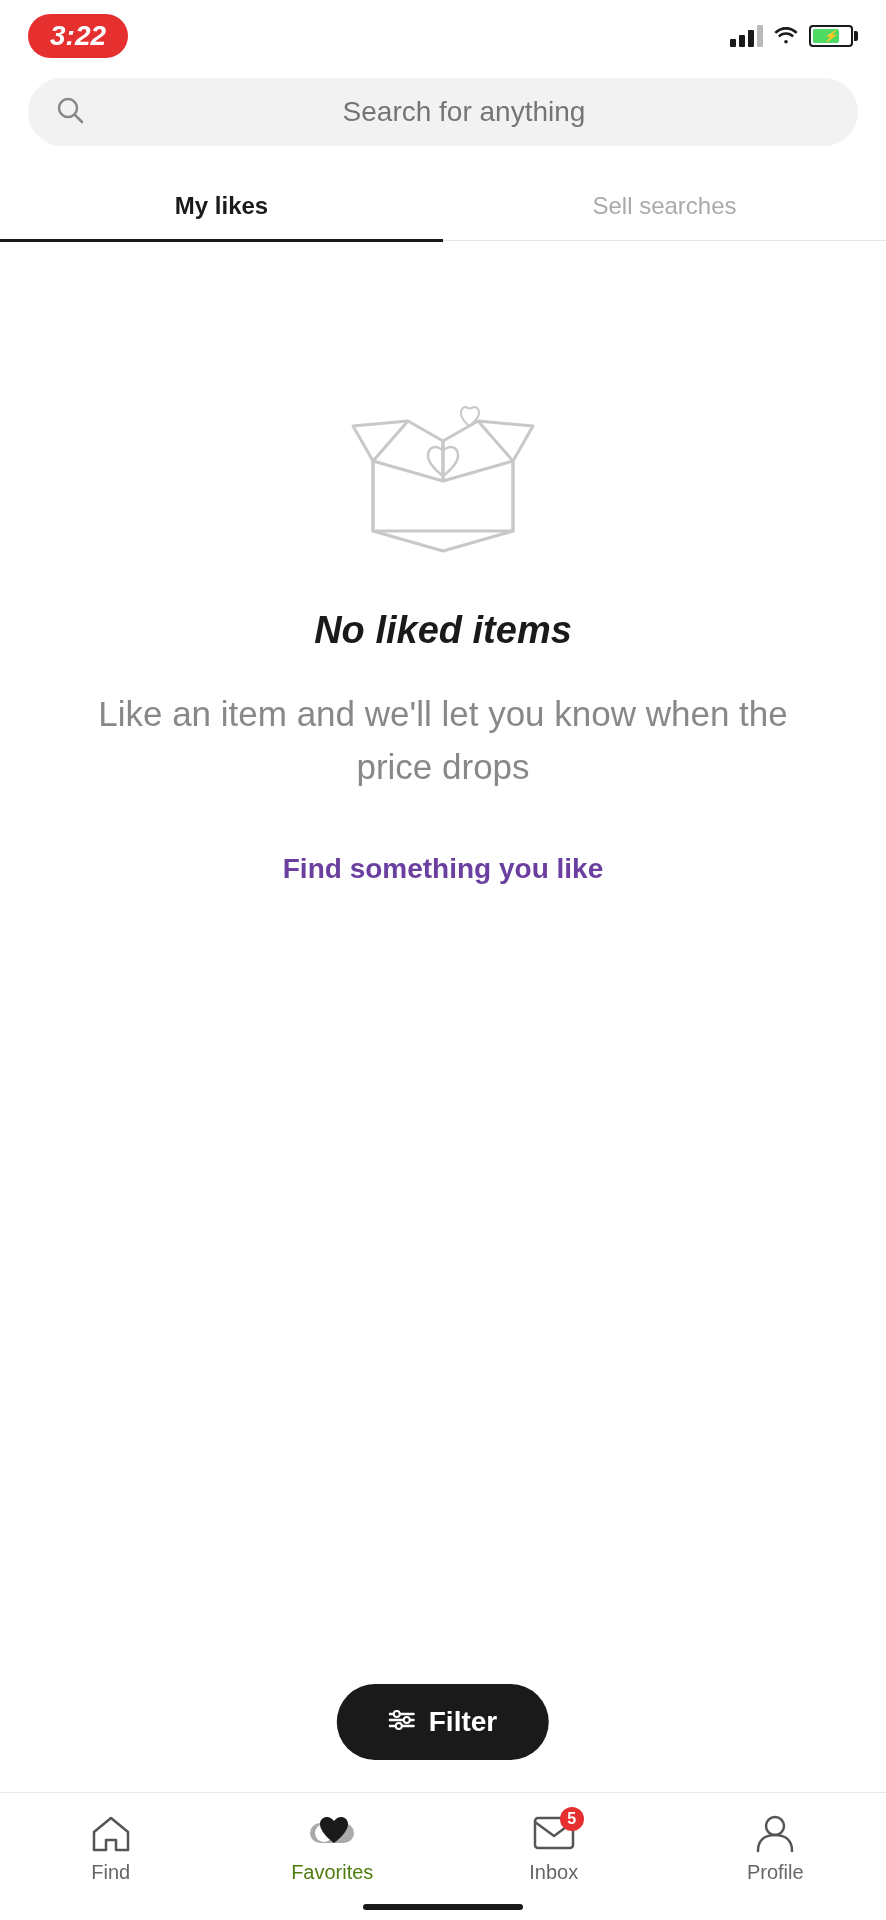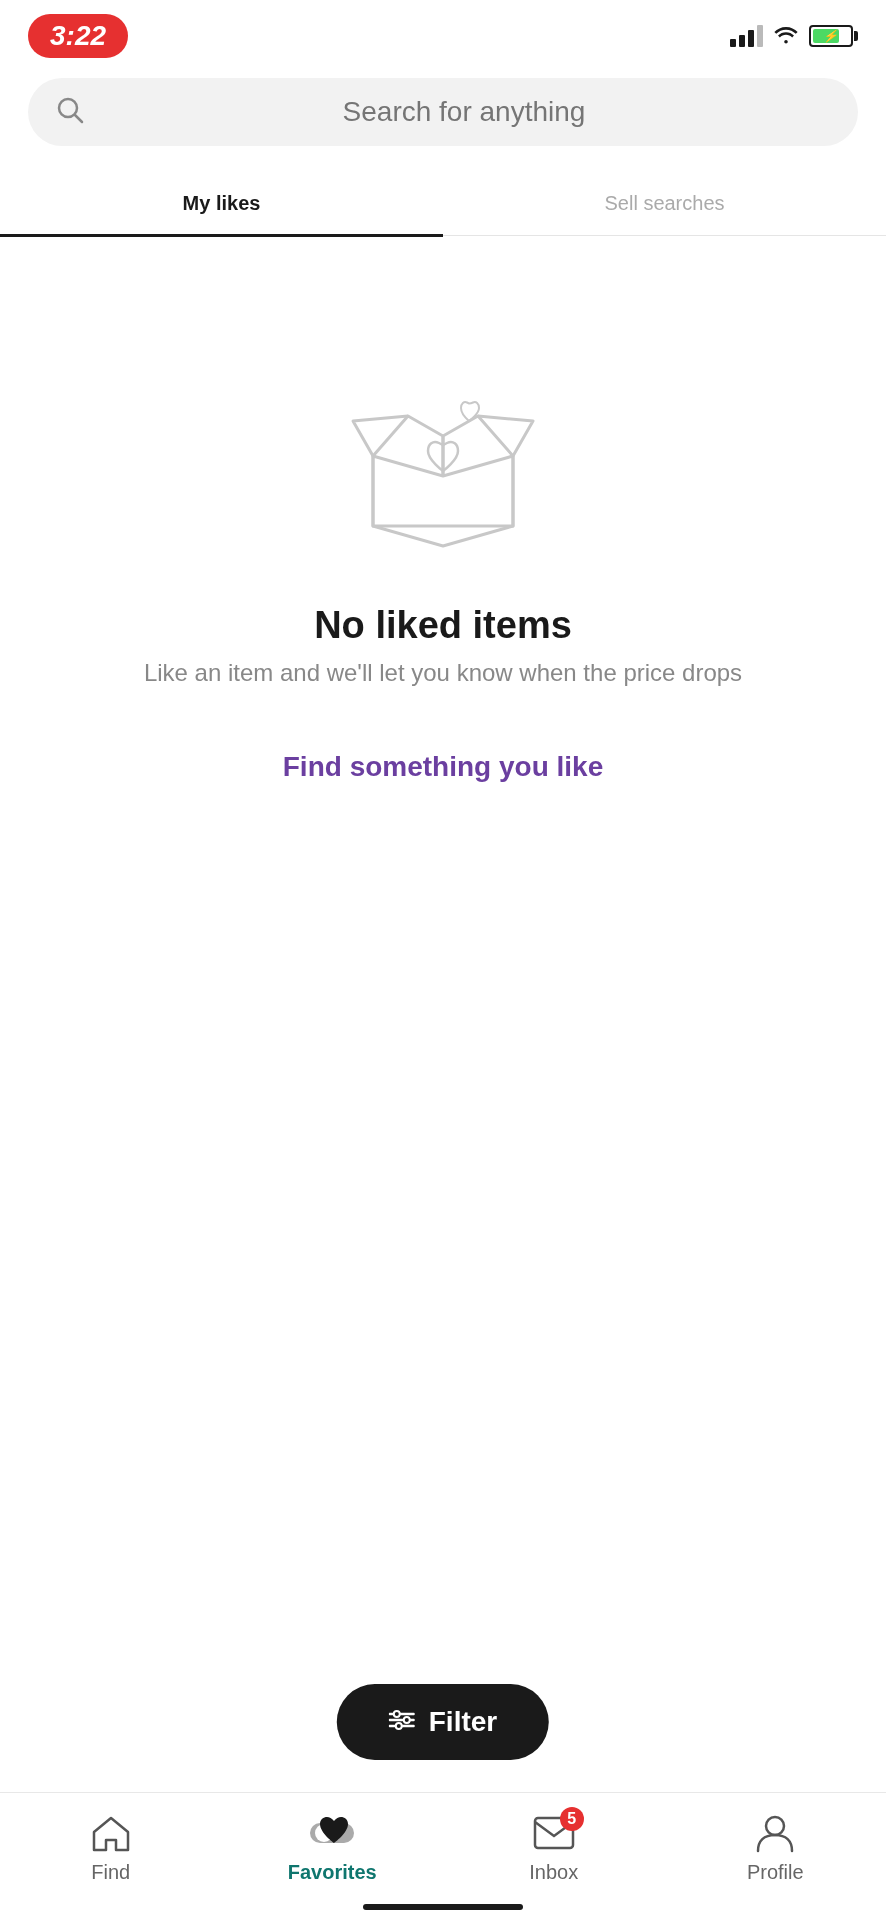--- a/index.html
+++ b/index.html
@@ -121,21 +121,21 @@
     
     .tabs {
       display: flex;
       margin-top: 24px;
       border-bottom: 1.5px solid #e5e5e5;
     }
     .tab {
       flex: 1;
       text-align: center;
       padding: 22px 0 20px;
-      font-size: 20px;
+      font-size: 24px;
       color: #aaa;
       cursor: pointer;
       position: relative;
     }
     .tab.active {
       color: #1a1a1a;
       font-weight: 700;
     }
     .tab.active::after {
       content: '';
@@ -160,25 +160,26 @@
     .box-illustration {
       width: 200px;
       height: 200px;
       margin-bottom: 48px;
     }
 
     .empty-title {
       font-size: 38px;
       font-weight: 800;
       color: #1a1a1a;
-      margin-bottom: 8px;
+      margin-bottom: 36px;
       text-align: center;
+      font-style: italic;
     }
     .empty-subtitle {
-      font-size: 24px;
+      font-size: 35px;
       color: #888;
       text-align: center;
       line-height: 1.5;
       margin-bottom: 60px;
     }
     .find-link {
       font-size: 28px;
       color: #6b3fa0;
       font-weight: 600;
       text-decoration: none;
@@ -236,22 +237,22 @@
       height: 44px;
       display: flex;
       align-items: center;
       justify-content: center;
     }
     .nav-label {
       font-size: 20px;
       color: #666;
     }
     .nav-label.active {
-      color: #0f766e;
-      font-weight: 700;
+      color: #4d7c0f;
+      font-weight: 400;
     }
     .badge {
       position: absolute;
       top: -4px;
       right: -4px;
       background: #e63030;
       color: #fff;
       border-radius: 50%;
       width: 24px;
       height: 24px;

